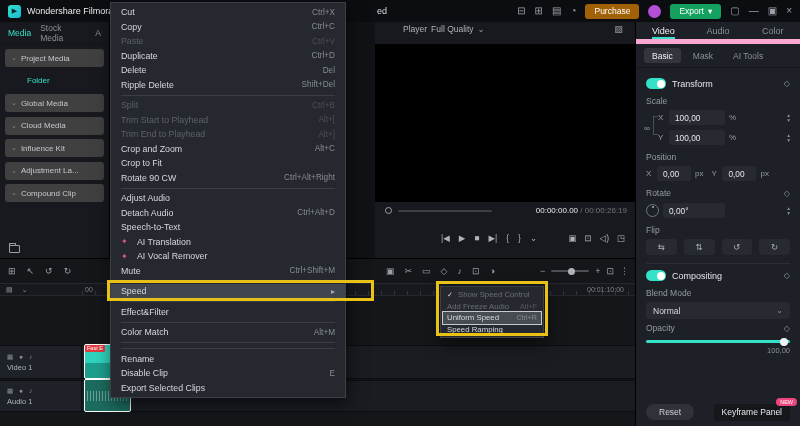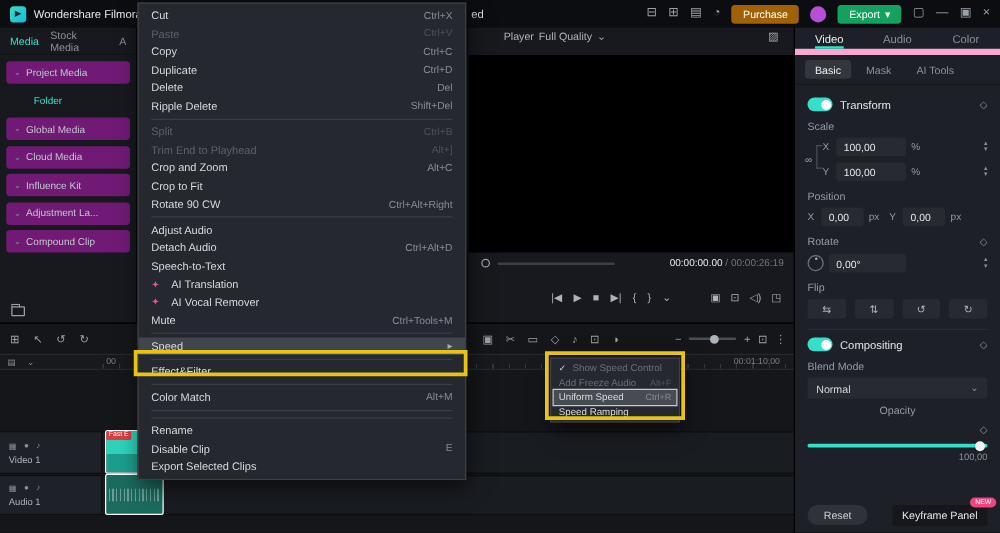--- a/index.html
+++ b/index.html
@@ -19,21 +19,21 @@
   .pill{border-radius:3px;font-size:8.5px;color:#fff;padding:2.5px 9px;display:flex;align-items:center;gap:4px;}
   .purchase{background:#a16207;}
   .export{background:#14a05e;}
   .avatar-dot{width:13px;height:13px;border-radius:50%;background:#b44fd8;flex:none;}
 
   
   .media-panel{position:absolute;left:0;top:22px;width:110px;height:236px;background:#17191e;border-right:1px solid #000;}
   .media-tabs{display:flex;gap:9px;align-items:center;height:22px;padding:0 8px;font-size:8.5px;color:#8b9097;border-bottom:1px solid #121418;}
   .media-tab.active{color:#35e0c8;}
   .media-items{padding:5px;}
-  .media-item{display:flex;align-items:center;gap:4px;height:18px;margin-bottom:4.5px;background:#701a75;border-radius:3px;padding:0 6px;font-size:8px;color:#c3c7cd;white-space:nowrap;overflow:hidden;}
+  .media-item{display:flex;align-items:center;gap:4px;height:18px;margin-bottom:4.5px;background:#404040;border-radius:3px;padding:0 6px;font-size:8px;color:#c3c7cd;white-space:nowrap;overflow:hidden;}
   .media-item .chev{font-size:7px;color:#8b9097;flex:none;}
   .media-item.accent{background:transparent;color:#35e0c8;padding-left:22px;}
   .media-footer{position:absolute;bottom:5px;left:9px;display:flex;gap:12px;align-items:center;}
   .folder-icon{width:11px;height:8px;border:1px solid #9aa0a8;border-radius:1px;position:relative;}
   .folder-icon::before{content:"";position:absolute;left:-1px;top:-3px;width:5px;height:2px;border:1px solid #9aa0a8;border-bottom:none;border-radius:1px 1px 0 0;}
 
   
   .player-panel{position:absolute;left:375px;top:22px;width:260px;height:236px;background:#17191e;}
   .player-header{display:flex;align-items:center;gap:4px;height:14px;padding:0 12px 0 28px;font-size:8.5px;color:#aeb3ba;}
   .quality{display:flex;align-items:center;gap:4px;}
@@ -106,21 +106,21 @@
   .track-header{position:absolute;left:0;top:0;bottom:0;width:82px;background:#1e2127;border-right:1px solid #0c0d10;display:flex;flex-direction:column;justify-content:center;gap:2px;padding:0 7px;}
   .th-icons{display:flex;gap:6px;font-size:6.5px;color:#8b9097;}
   .th-name{font-size:7.5px;color:#aeb3ba;}
   .clip{position:absolute;border:1.5px solid #fff;border-radius:2px;}
   .clip-video{left:84px;top:48px;width:47px;height:35px;background:linear-gradient(#2fd3bd 0 55%,#1d9e8d 55% 100%);}
   .clip-tag{position:absolute;left:0;top:0;background:#e23b41;color:#fff;font-size:5.5px;line-height:7px;padding:0 2px;border-radius:1px;white-space:nowrap;}
   .clip-audio{left:84px;top:83px;width:47px;height:33px;background:#1c6b5f;}
   .wave{position:absolute;left:2px;right:2px;top:50%;height:10px;transform:translateY(-50%);background:repeating-linear-gradient(90deg,rgba(255,255,255,.35) 0 1px,transparent 1px 3px);}
 
   
-  .context-menu{position:absolute;left:110px;top:2px;width:263px;background:#26282f;border:1px solid #3c3f46;box-shadow:2px 6px 16px rgba(0,0,0,.55);padding:2px 0;z-index:50;}
+  .context-menu{position:absolute;left:110px;top:2px;width:236px;background:#26282f;border:1px solid #3c3f46;box-shadow:2px 6px 16px rgba(0,0,0,.55);padding:2px 0;z-index:50;}
   .menu-item{display:flex;align-items:center;height:14.5px;padding:0 10px;font-size:8.8px;color:#d6d9dd;gap:5px;}
   .mi-icon{width:11px;font-size:8px;color:#e0569a;flex:none;}
   .mi-label{white-space:nowrap;}
   .mi-right{margin-left:auto;display:flex;align-items:center;gap:4px;}
   .mi-shortcut{font-size:8.2px;color:#878b93;}
   .mi-arrow{font-size:8px;color:#a7acb3;}
   .menu-item.disabled .mi-label{color:#5c6068;}
   .menu-item.disabled .mi-shortcut{color:#4c4f56;}
   .menu-item.highlight{background:#41454d;}
   .menu-item.separator{height:6px;padding:0;position:relative;}
@@ -352,21 +352,21 @@
       <div class="toggle-row">
         <span class="toggle"></span>
         <span class="row-label">Compositing</span>
         <span class="kf">◇</span>
       </div>
       <div class="section-label">Blend Mode</div>
       <div class="dropdown">
         <span>Normal</span>
         <span class="caret">⌄</span>
       </div>
-      <div class="toggle-row" style="margin-bottom:0;flex-direction:column;">
+      <div class="toggle-row" style="margin-bottom:0;">
         <span class="row-label" style="font-size:8.5px;color:#969aa2;">Opacity</span>
         <span class="kf">◇</span>
       </div>
       <div class="op-slider">
           <span class="op-handle"></span>
         </div>
       <div class="op-value">100,00</div>
     </div>
     <div class="props-footer">
       <button class="reset-btn">Reset</button>
@@ -447,40 +447,40 @@
 
       <div class="menu-item">
 
         <span class="mi-label">Cut</span>
         <span class="mi-right">
           <span class="mi-shortcut">Ctrl+X</span>
 
         </span>
       </div>
 
+      <div class="menu-item">
+
+        <span class="mi-label">Copy</span>
+        <span class="mi-right">
+          <span class="mi-shortcut">Ctrl+C</span>
+
+        </span>
+      </div>
+
       <div class="menu-item disabled">
 
         <span class="mi-label">Paste</span>
         <span class="mi-right">
           <span class="mi-shortcut">Ctrl+V</span>
 
         </span>
       </div>
 
       <div class="menu-item">
 
-        <span class="mi-label">Copy</span>
-        <span class="mi-right">
-          <span class="mi-shortcut">Ctrl+C</span>
-
-        </span>
-      </div>
-
-      <div class="menu-item">
-
         <span class="mi-label">Duplicate</span>
         <span class="mi-right">
           <span class="mi-shortcut">Ctrl+D</span>
 
         </span>
       </div>
 
       <div class="menu-item">
 
         <span class="mi-label">Delete</span>
@@ -509,20 +509,28 @@
 
       <div class="menu-item disabled">
 
         <span class="mi-label">Split</span>
         <span class="mi-right">
           <span class="mi-shortcut">Ctrl+B</span>
 
         </span>
       </div>
 
+      <div class="menu-item disabled">
+
+        <span class="mi-label">Trim Start to Playhead</span>
+        <span class="mi-right">
+          <span class="mi-shortcut">Alt+[</span>
+
+        </span>
+      </div>
 
       <div class="menu-item disabled">
 
         <span class="mi-label">Trim End to Playhead</span>
         <span class="mi-right">
           <span class="mi-shortcut">Alt+]</span>
 
         </span>
       </div>
 
@@ -603,21 +611,21 @@
         <span class="mi-right">
           
           
         </span>
       </div>
 
       <div class="menu-item">
 
         <span class="mi-label">Mute</span>
         <span class="mi-right">
-          <span class="mi-shortcut">Ctrl+Tools+M</span>
+          <span class="mi-shortcut">Ctrl+Shift+M</span>
 
         </span>
       </div>
 
       <div class="menu-item separator">
 
         <span class="mi-right">
           
           
         </span>

